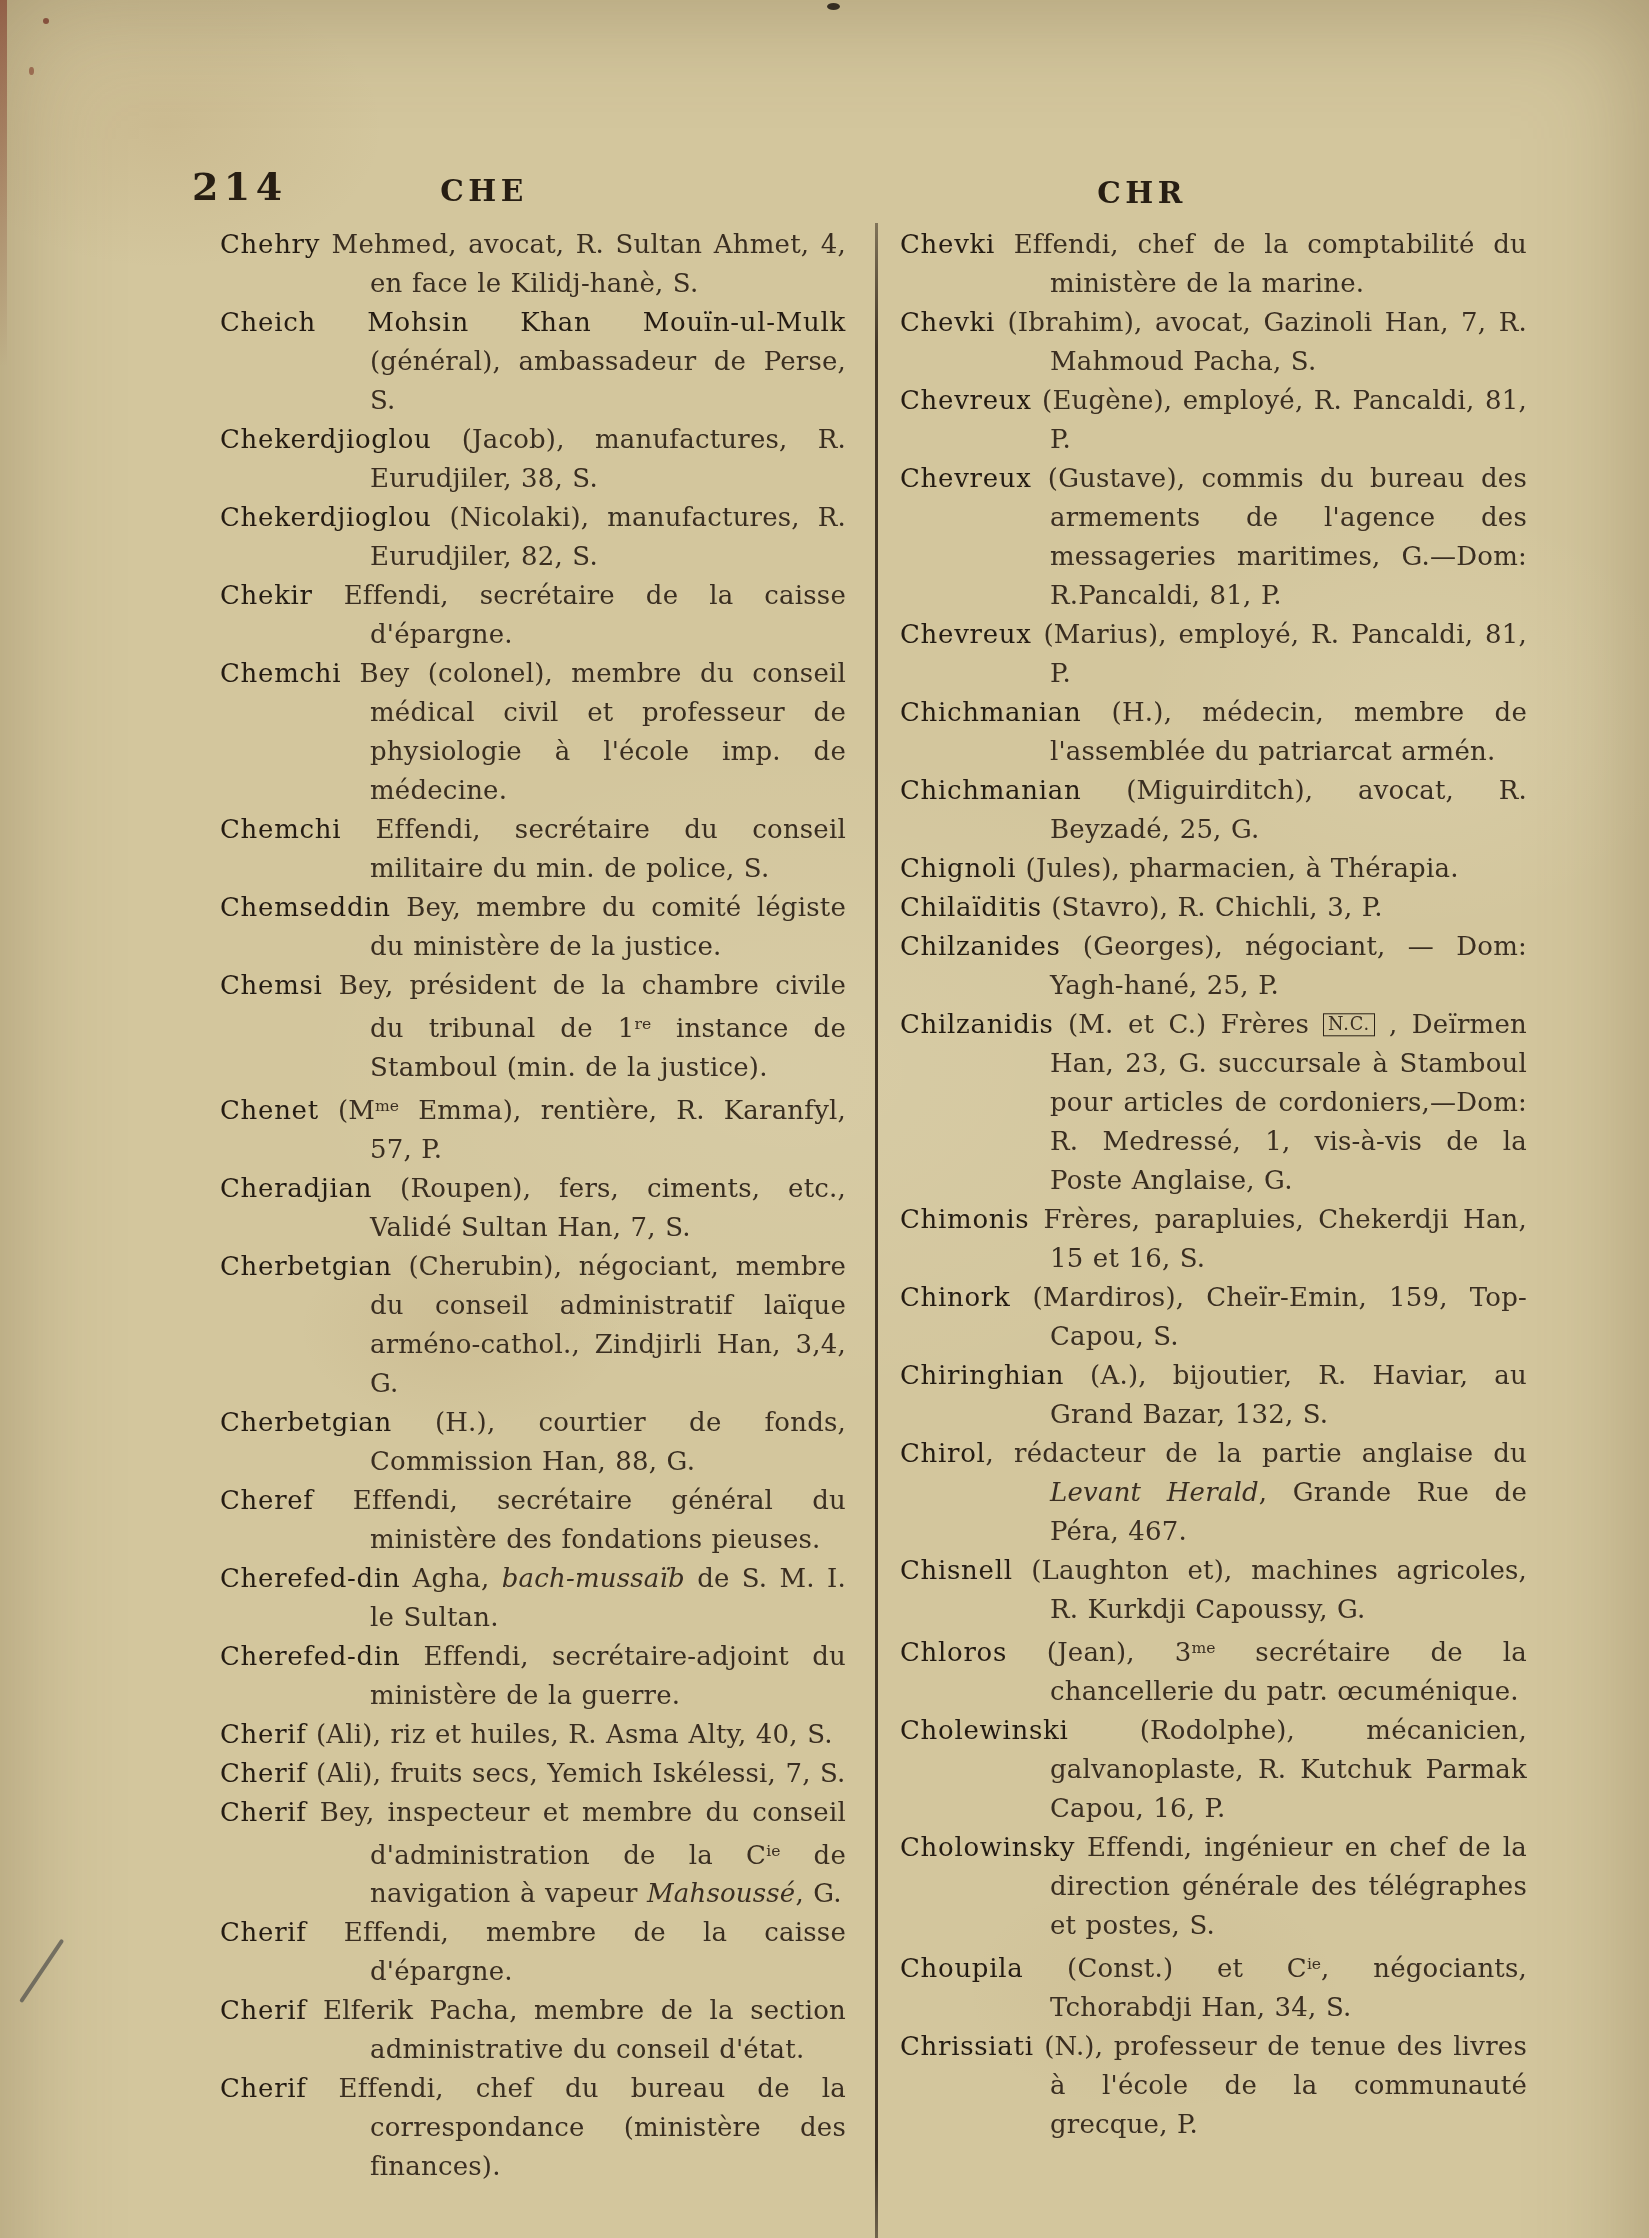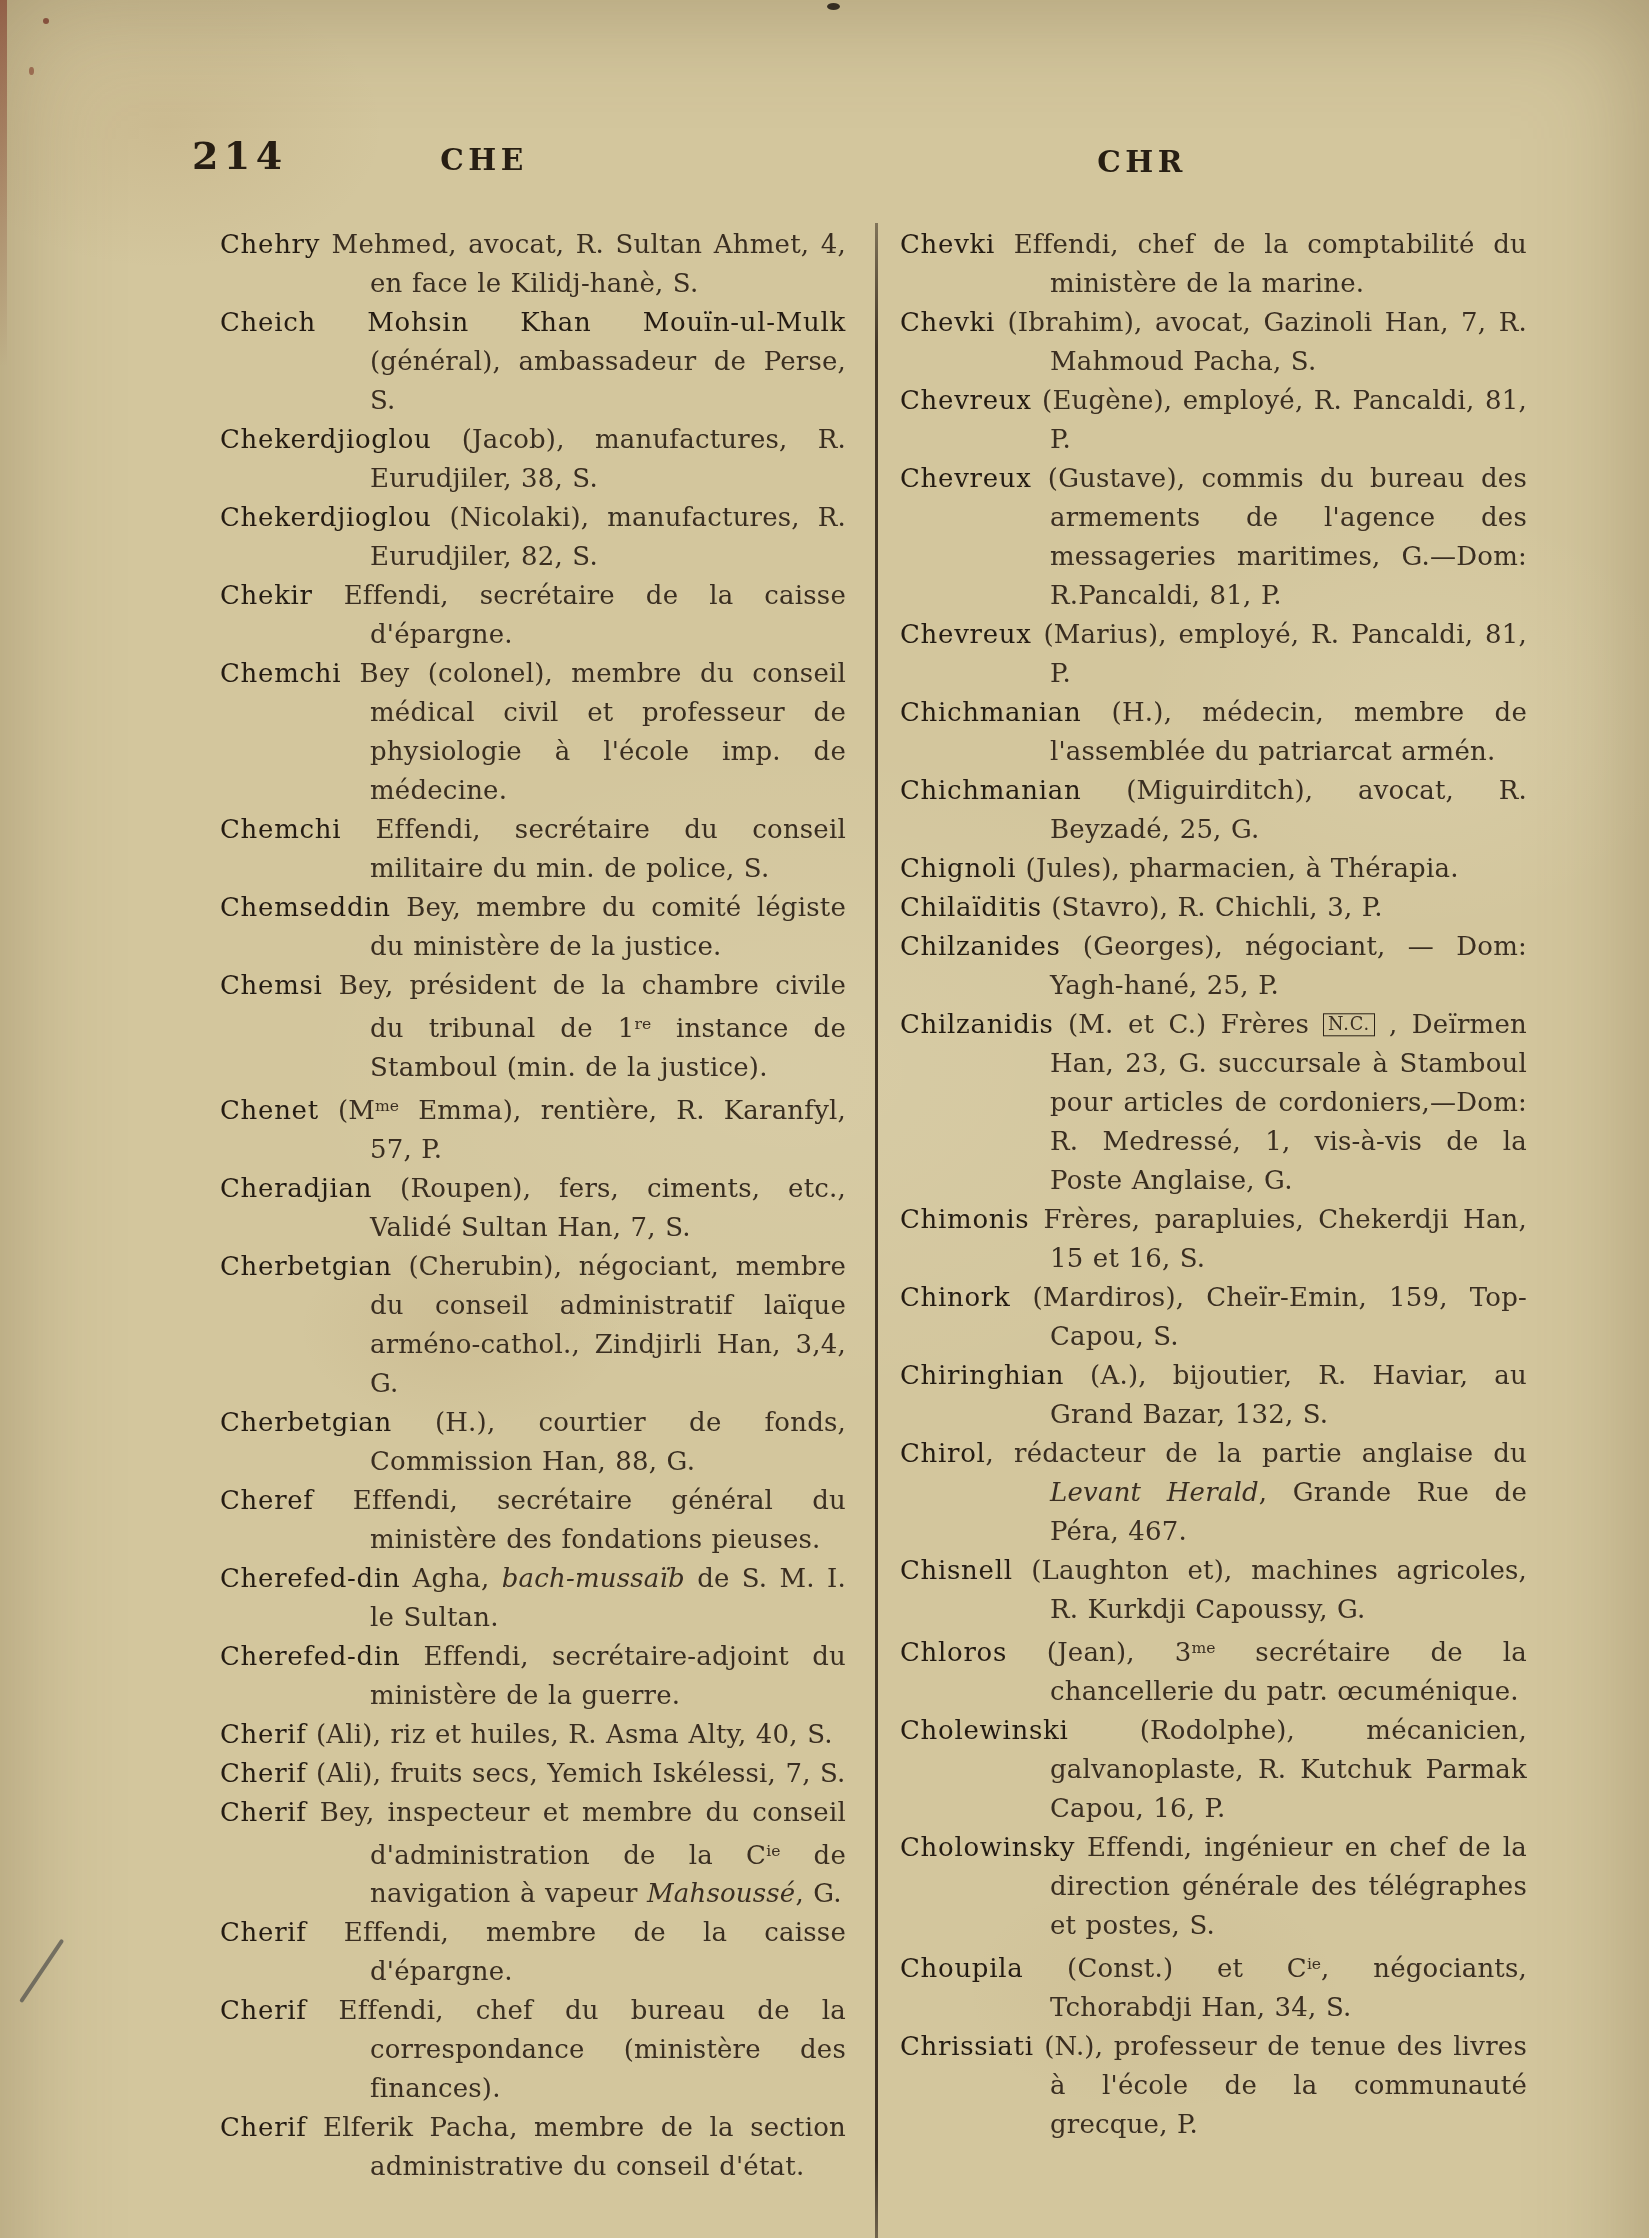--- a/index.html
+++ b/index.html
@@ -11,21 +11,21 @@
       radial-gradient(ellipse 313px 201px at 10% 5%, rgba(150,108,58,.12), transparent 70%),
       radial-gradient(ellipse 403px 313px at 86% 28%, rgba(255,250,228,.12), transparent 70%),
       radial-gradient(ellipse 233px 143px at 28% 52%, rgba(140,100,50,.09), transparent 70%),
       radial-gradient(ellipse 269px 170px at 70% 78%, rgba(145,105,55,.07), transparent 70%),
       radial-gradient(ellipse 672px 448px at 48% 42%, rgba(255,252,236,.10), transparent 75%),
       #d3c69d;
     box-shadow: inset 0 0 116px rgba(98,76,42,.38);
     overflow:hidden;
     color:#3a2e21;
   }
-  .hdr{position:absolute;font-weight:600;color:#271e13;}
+  .hdr{position:absolute;font-weight:600;color:#271e13;margin-top:31px;}
   #page-number{left:192px;top:133px;font-size:38px;letter-spacing:5.4px;}
   #header-left{left:220px;top:142px;width:528px;text-align:center;font-size:29.6px;letter-spacing:4.5px;}
   #header-right{left:878px;top:144px;width:528px;text-align:center;font-size:29.6px;letter-spacing:4.5px;}
   #column-divider{
     position:absolute;left:875px;top:223px;width:2.7px;height:2060px;
     background:linear-gradient(180deg, rgba(60,48,33,.55), #423627 6%, #3d3124 94%, rgba(60,48,33,.45));
   }
   .col{position:absolute;top:225px;}
   #col-left{left:220px;width:626px;}
   #col-right{left:900px;width:627px;}
@@ -80,22 +80,22 @@
       <div class="entry"><span class="seg-b">Cheradjian</span><span> (Roupen), fers, ciments, etc., Validé Sultan Han, 7, S.</span></div>
       <div class="entry"><span class="seg-b">Cherbetgian</span><span> (Cherubin), négociant, membre du conseil administratif laïque arméno-cathol., Zindjirli Han, 3,4, G.</span></div>
       <div class="entry"><span class="seg-b">Cherbetgian</span><span> (H.), courtier de fonds, Commission Han, 88, G.</span></div>
       <div class="entry"><span class="seg-b">Cheref</span><span> Effendi, secrétaire général du ministère des fondations pieuses.</span></div>
       <div class="entry"><span class="seg-b">Cherefed-din</span><span> Agha, </span><span class="seg-i">bach-mussaïb</span><span> de S. M. I. le Sultan.</span></div>
       <div class="entry"><span class="seg-b">Cherefed-din</span><span> Effendi, secrétaire-adjoint du ministère de la guerre.</span></div>
       <div class="entry"><span class="seg-b">Cherif</span><span> (Ali), riz et huiles, R. Asma Alty, 40, S.</span></div>
       <div class="entry"><span class="seg-b">Cherif</span><span> (Ali), fruits secs, Yemich Iskélessi, 7, S.</span></div>
       <div class="entry"><span class="seg-b">Cherif</span><span> Bey, inspecteur et membre du conseil d'administration de la C</span><span class="seg-sup">ie</span><span> de navigation à vapeur </span><span class="seg-i">Mahsoussé</span><span>, G.</span></div>
       <div class="entry"><span class="seg-b">Cherif</span><span> Effendi, membre de la caisse d'épargne.</span></div>
+      <div class="entry"><span class="seg-b">Cherif</span><span> Elferik Pacha, membre de la section administrative du conseil d'état.</span></div>
       <div class="entry"><span class="seg-b">Cherif</span><span> Effendi, chef du bureau de la correspondance (ministère des finances).</span></div>
-      <div class="entry"><span class="seg-b">Cherif</span><span> Elferik Pacha, membre de la section administrative du conseil d'état.</span></div>
     </div>
   <div class="col" id="col-right">
       <div class="entry"><span class="seg-b">Chevki</span><span> Effendi, chef de la comptabilité du ministère de la marine.</span></div>
       <div class="entry"><span class="seg-b">Chevki</span><span> (Ibrahim), avocat, Gazinoli Han, 7, R. Mahmoud Pacha, S.</span></div>
       <div class="entry"><span class="seg-b">Chevreux</span><span> (Eugène), employé, R. Pancaldi, 81, P.</span></div>
       <div class="entry"><span class="seg-b">Chevreux</span><span> (Gustave), commis du bureau des armements de l'agence des messageries maritimes, G.—Dom: R.Pancaldi, 81, P.</span></div>
       <div class="entry"><span class="seg-b">Chevreux</span><span> (Marius), employé, R. Pancaldi, 81, P.</span></div>
       <div class="entry"><span class="seg-b">Chichmanian</span><span> (H.), médecin, membre de l'assemblée du patriarcat armén.</span></div>
       <div class="entry"><span class="seg-b">Chichmanian</span><span> (Miguirditch), avocat, R. Beyzadé, 25, G.</span></div>
       <div class="entry"><span class="seg-b">Chignoli</span><span> (Jules), pharmacien, à Thérapia.</span></div>

